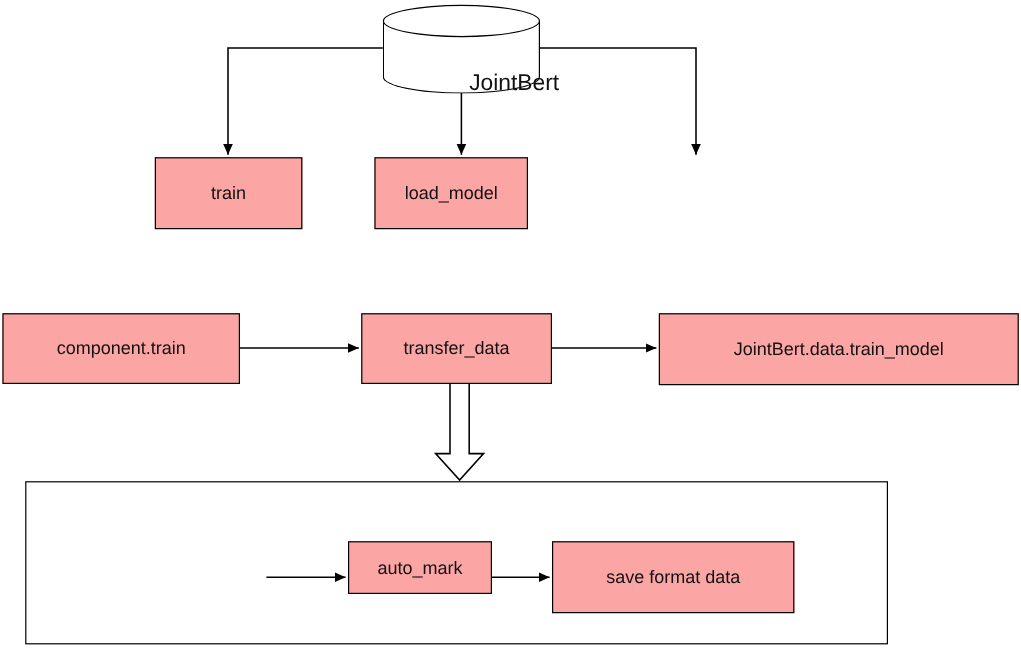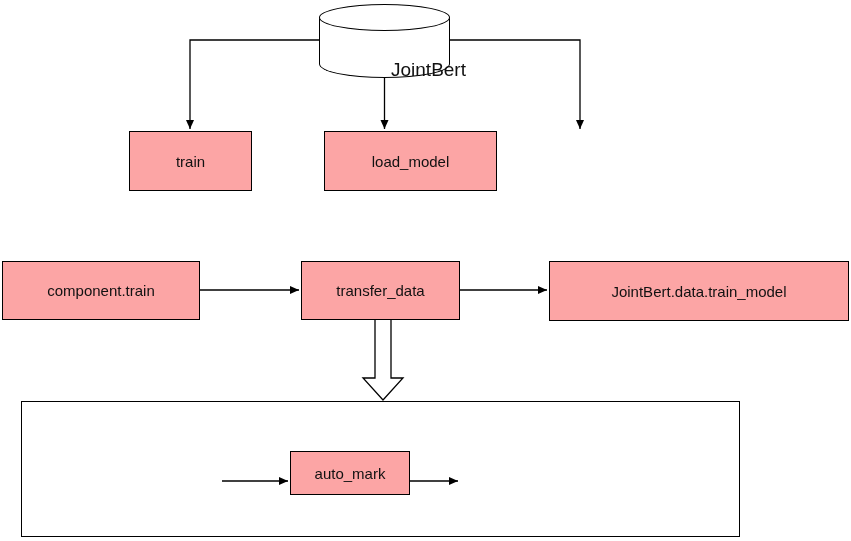--- a/index.html
+++ b/index.html
@@ -82,22 +82,23 @@
     <polyline points="410,481 458,481" fill="none" stroke="#000" stroke-width="1.3" marker-end="url(#arrow)"></polyline>
 
     <path d="M375,320 L375,378 L363,378 L383,400 L403,378 L391,378 L391,320" fill="#ffffff" stroke="#000000" stroke-width="1.3"></path>
   </svg>
 
   <div class="cyl-body"></div>
   <div class="cyl-top"></div>
   <div class="cyl-label">JointBert</div>
 
   <div class="node" style="left:129px;top:131px;width:123px;height:60px;">train</div>
-  <div class="node" style="left:324px;top:131px;width:173px;height:60px;">load_model</div>
+  <div class="node" style="left:312px;top:131px;width:128px;height:60px;">load_model</div>
 
   <div class="node" style="left:2px;top:261px;width:198px;height:59px;">component.train</div>
   <div class="node" style="left:301px;top:261px;width:159px;height:59px;">transfer_data</div>
   <div class="node" style="left:549px;top:261px;width:300px;height:60px;">JointBert.data.train_model</div>
 
   <div class="container-box" style="left:21px;top:401px;width:719px;height:136px;"></div>
   <div class="node" style="left:290px;top:451px;width:120px;height:44px;">auto_mark</div>
+  <div class="node" style="left:460px;top:451px;width:202px;height:60px;">save format data</div>
 
 </div>
 
 </body></html>

